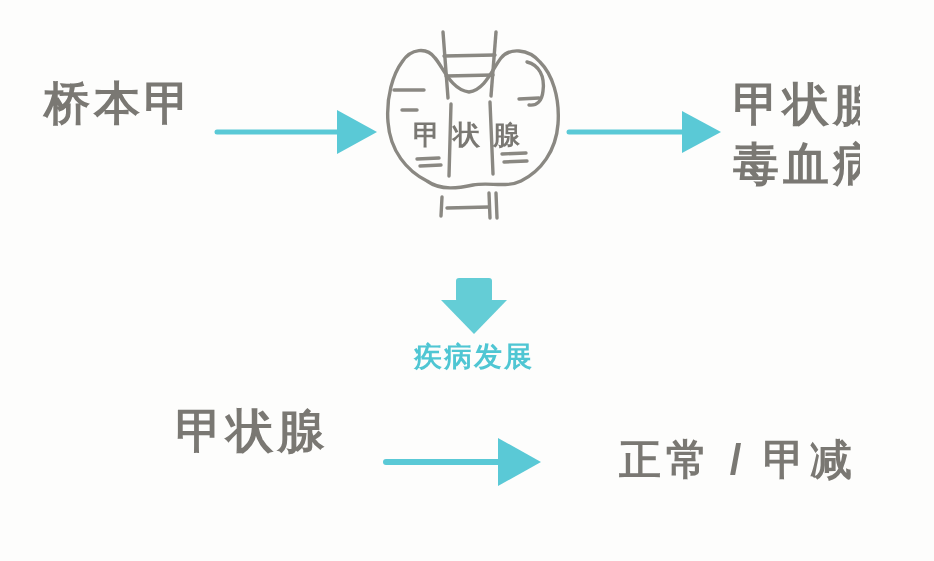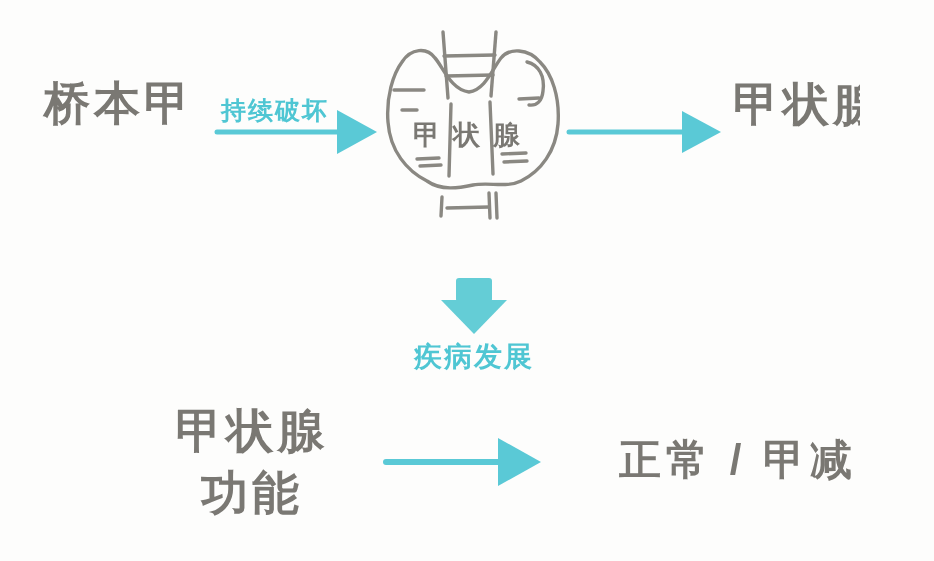--- a/index.html
+++ b/index.html
@@ -45,21 +45,20 @@
 </style>
 </head>
 <body>
 
 <div class="canvas">
 
   <div class="node-text hashimoto">
     <span class="node-line">桥本甲</span>
   </div>
 
-  <div class="accent-label destruction-label">持续破坏</div>
 
   <svg class="arrow-svg arrow1" width="172" height="58" viewBox="0 0 172 58">
     <line x1="7" y1="28" x2="128" y2="28" stroke-width="5" stroke-linecap="round" stroke="#5ac9d6"></line>
     <polygon points="127,6 127,50 167,28" fill="#5ac9d6"></polygon>
   </svg>
 
   <svg class="thyroid-svg thyroid" width="192" height="214" viewBox="0 0 192 214">
     <g fill="none" stroke="#8a8882" stroke-width="3.4" stroke-linecap="round" stroke-linejoin="round">
 
       <path d="M 66 18 L 71 84"></path>
@@ -100,34 +99,34 @@
     <text x="96" y="130" text-anchor="middle" font-size="27" font-weight="700" letter-spacing="13" fill="#7a7873">甲状腺</text>
   </svg>
 
   <svg class="arrow-svg arrow2" width="162" height="58" viewBox="0 0 162 58">
     <line x1="5" y1="28" x2="119" y2="28" stroke-width="5" stroke-linecap="round" stroke="#5ac9d6"></line>
     <polygon points="118,7 118,49 157,28" fill="#5ac9d6"></polygon>
   </svg>
 
   <div class="node-text thyrotoxic">
     <span class="node-line">甲状腺</span>
+    <span class="node-line">毒血病</span>
   </div>
 
   <svg class="down-arrow-svg downarrow" width="74" height="60" viewBox="0 0 74 60">
     <g>
       <rect x="19" y="2" width="36" height="24" rx="3" fill="#64cdd6"></rect>
       <polygon points="4,24 70,24 37,58" fill="#64cdd6"></polygon>
     </g>
   </svg>
 
   <div class="accent-label progression-label">疾病发展</div>
 
   <div class="node-text function">
     <span class="node-line">甲状腺</span>
-    <span class="node-line">功能</span>
   </div>
 
   <svg class="arrow-svg arrow3" width="168" height="58" viewBox="0 0 168 58">
     <line x1="8" y1="28" x2="121" y2="28" stroke-width="6" stroke-linecap="round" stroke="#5ac9d6"></line>
     <polygon points="120,4 120,52 163,28" fill="#5ac9d6"></polygon>
   </svg>
 
   <div class="node-text outcome">正常 / 甲减</div>
 
 </div>

